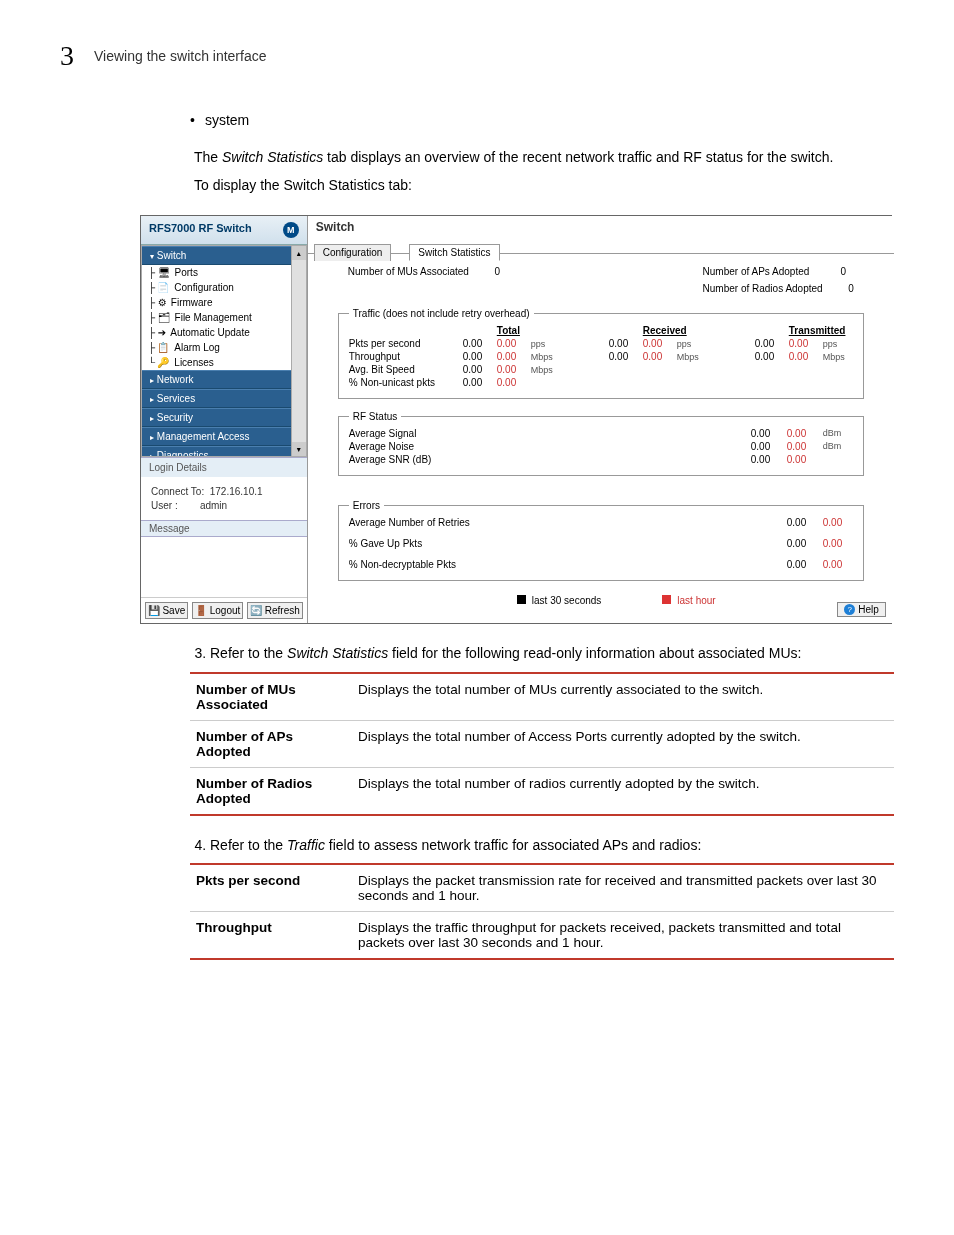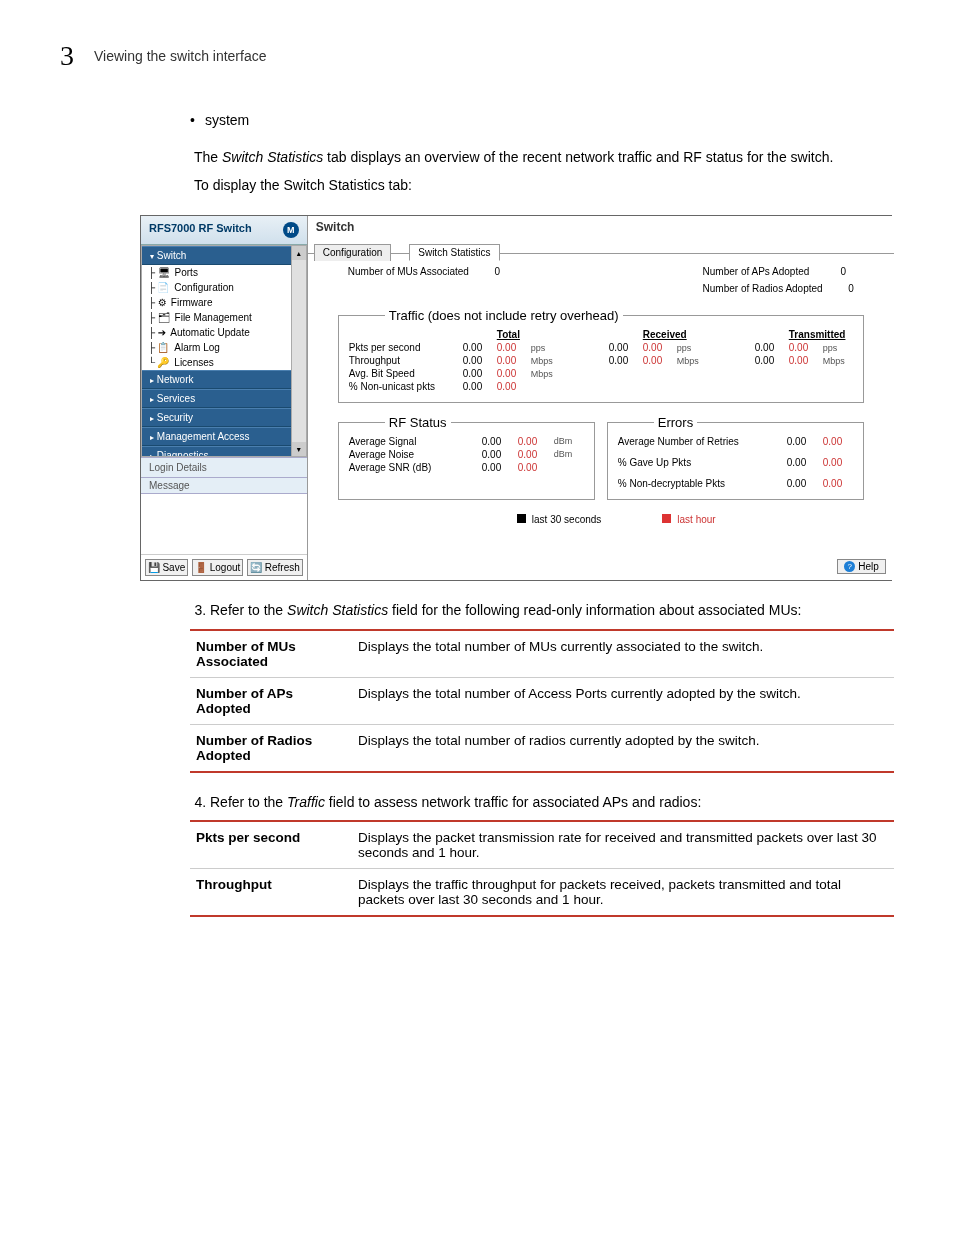--- a/index.html
+++ b/index.html
@@ -107,31 +107,31 @@
   }
   .main-title{font-weight:bold;font-size:12px;padding:4px 8px 0 8px;color:#333;}
   .tabs{display:flex;padding:0 6px;border-bottom:1px solid #999;margin-top:2px;}
   .tab{border:1px solid #999;border-bottom:none;padding:2px 8px;font-size:10px;background:#eee;margin-right:18px;position:relative;top:8px;}
   .tab.active{background:#fff;border-bottom:1px solid #fff;}
   .panel{padding:12px 30px;flex:1;position:relative;}
   .toprow{display:flex;justify-content:space-between;font-size:10px;margin-bottom:14px;padding:0 10px;}
   .toprow .col{display:flex;flex-direction:column;gap:6px;}
   .toprow .pair{display:flex;gap:10px;}
   fieldset{border:1px solid #999;font-size:10px;margin:6px 0;padding:6px 10px 10px 10px;}
-  legend{font-size:13px;padding:0 4px;margin-left:36px;}
+  legend{font-size:10px;padding:0 4px;}
   .traffic-grid{display:grid;grid-template-columns:110px 30px 30px 30px 40px 30px 30px 30px 40px 30px 30px 30px;gap:2px 4px;align-items:center;}
   .traffic-grid .hdr{font-weight:bold;text-decoration:underline;font-size:10px;}
   .unit{color:#555;font-size:9px;}
   .legend-row{display:flex;gap:30px;justify-content:center;font-size:10px;margin-top:8px;}
   .legend-item{display:flex;gap:6px;padding-left:31px;}
   .sq{width:9px;height:9px;}
   .sq.black{background:#000;}
   .sq.red{background:#d33;}
   .red{color:#c33;}
-  .rf-row{display:flex;gap:12px;}
+  .rf-row{display:flex;gap:12px;flex-direction:column;}
   .rf-row fieldset{flex:1;}
   .rf-grid{display:grid;grid-template-columns:auto 30px 30px 30px;gap:2px 6px;font-size:10px;}
   .err-grid{display:grid;grid-template-columns:auto 30px 30px;gap:10px 6px;font-size:10px;}
   .help-btn{position:absolute;right:8px;bottom:6px;border:1px solid #888;background:#f0f0f0;padding:1px 6px;font-size:10px;display:flex;align-items:center;gap:3px;}
   .help-btn .ico{width:11px;height:11px;border-radius:50%;background:#1e7fd6;color:#fff;font-size:8px;display:flex;align-items:center;justify-content:center;}
 
   
   table.desc {
     border-collapse: collapse;
     width: 100%;
@@ -187,20 +187,24 @@
         <div class="nav-section"><span class="arrow">▸</span> <span>Services</span></div>
         <div class="nav-section"><span class="arrow">▸</span> <span>Security</span></div>
         <div class="nav-section"><span class="arrow">▸</span> <span>Management Access</span></div>
         <div class="nav-section"><span class="arrow">▸</span> <span>Diagnostics</span></div>
         <div class="scroll-thumb">
               <div class="up">▴</div>
               <div class="dn">▾</div>
             </div>
       </div>
       <div class="login-details">Login Details</div>
+      <div class="login-body">
+        <div><span>Connect To:</span>&nbsp;&nbsp;<span>172.16.10.1</span></div>
+        <div><span>User :</span>&nbsp;&nbsp;&nbsp;&nbsp;&nbsp;&nbsp;&nbsp;&nbsp;<span>admin</span></div>
+      </div>
       <div class="msg-label">Message</div>
       <div class="msg-body"></div>
       <div class="sb-buttons">
         <div class="sb-btn">💾 <span>Save</span></div>
         <div class="sb-btn">🚪 <span>Logout</span></div>
         <div class="sb-btn">🔄 <span>Refresh</span></div>
       </div>
     </div>
 
     <div class="main">

